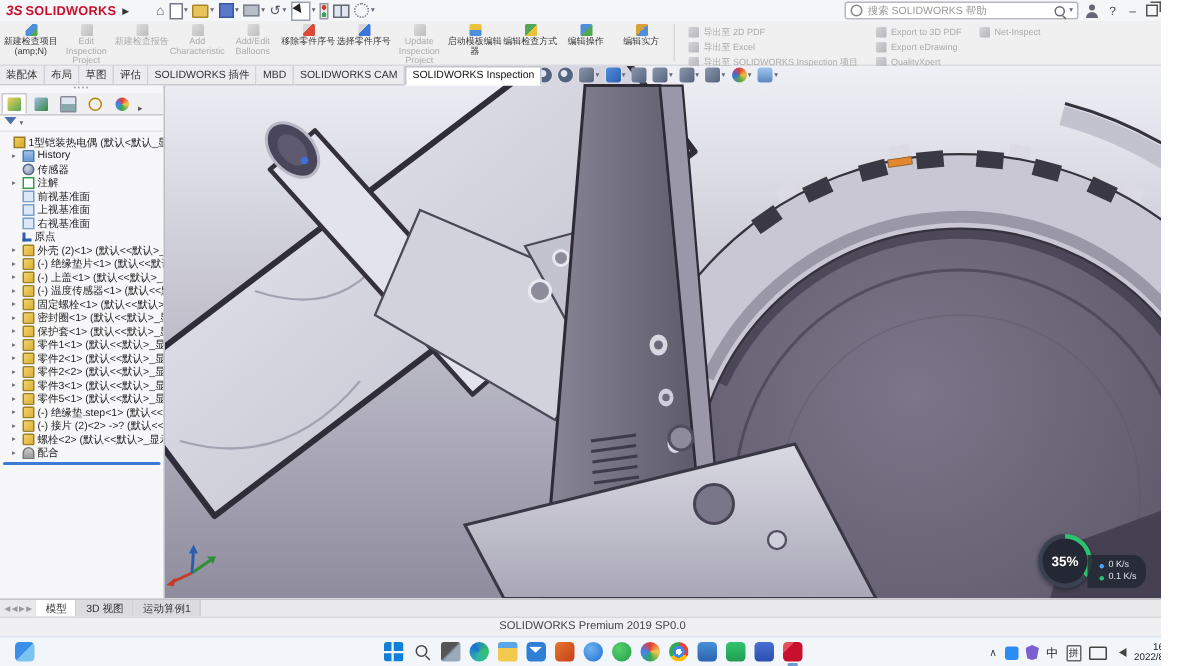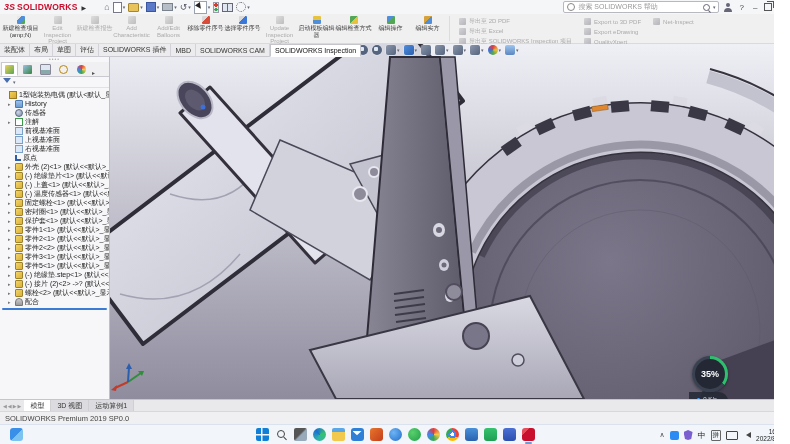--- a/index.html
+++ b/index.html
@@ -60,21 +60,21 @@
   .tab.active{background:#fff;color:#111;border:1px solid #c5c5cc;border-bottom:1px solid #fff;}
   
   .viewport{position:absolute;left:110px;top:44px;width:680px;height:355px;overflow:hidden;}
   .headsup{position:absolute;left:248px;top:1px;display:flex;align-items:center;gap:4px;z-index:5;}
   .huw{display:flex;align-items:center;gap:1px;}
   .hu{width:10px;height:10px;border-radius:2px;background:linear-gradient(135deg,#8b97ab,#55647e);box-shadow:0 0 0 .5px rgba(255,255,255,.4);}
   .hu-section-view-icon .hu{background:linear-gradient(135deg,#4f8edb,#2b5fae);}
   .hu-edit-appearance-icon .hu{background:conic-gradient(#e23b3b,#e8c23a,#53a653,#3f6fd8,#e23b3b);border-radius:50%;}
   .hu-view-settings-icon .hu{background:linear-gradient(#9fc6ef,#5b86c0);}
   .hu-zoom-fit-icon .hu,.hu-zoom-area-icon .hu{border-radius:50%;background:radial-gradient(circle at 40% 40%,#dfe7f2 0 2px,#55647e 2.5px);}
-  .netbadge{position:absolute;left:582px;top:312px;display:flex;align-items:flex-end;z-index:4;flex-direction:column;}
+  .netbadge{position:absolute;left:582px;top:312px;display:flex;align-items:flex-end;z-index:4;}
   .nb-circle{width:36px;height:36px;border-radius:50%;background:conic-gradient(#2ec06e 0 126deg,#3a4150 126deg 360deg);display:grid;place-items:center;box-shadow:0 1px 3px rgba(0,0,0,.4);}
   .nb-inner{width:30px;height:30px;border-radius:50%;background:#232834;display:grid;place-items:center;color:#fff;font-size:9px;font-weight:bold;}
   .nb-pill{margin-left:-3px;background:rgba(35,40,52,.85);border-radius:0 9px 9px 0;padding:3px 6px 3px 8px;color:#dfe3ea;font-size:6px;line-height:8px;}
   .nb-row{display:flex;align-items:center;gap:3px;white-space:nowrap;}
   .dot{width:3px;height:3px;border-radius:50%;}
   .dot-up{background:#4aa3ff;}
   .dot-dn{background:#2ec06e;}
   
   .lpanel{position:absolute;left:0;top:57px;width:110px;height:342px;background:#f7f7f9;border-right:1px solid #bfbfc6;z-index:6;overflow:hidden;box-sizing:border-box;}
   .grip{height:5px;text-align:center;font-size:5px;line-height:4px;color:#aaa;letter-spacing:1px;}
@@ -110,21 +110,21 @@
   .tp-design-library-icon{background:linear-gradient(#d9a648,#b07f28);}
   .tp-file-explorer-icon{background:linear-gradient(#f2d469,#d9a62c);}
   .tp-view-palette-icon{background:linear-gradient(#9ec1e8,#6b9bd2);}
   .tp-appearances-scenes-icon{background:conic-gradient(#e23b3b,#f2c94c,#35a853,#4285f4,#e23b3b);border-radius:50%;}
   .tp-custom-properties-icon{background:#fff;border:.5px solid #7a8ea0;}
   
   .btabs{position:absolute;left:0;top:399px;width:790px;height:12px;background:#e9e9ec;border-top:1px solid #c5c5cc;display:flex;align-items:stretch;font-size:7px;z-index:7;box-sizing:border-box;}
   .bnav{display:flex;align-items:center;gap:1px;padding:0 3px;color:#999;font-size:5px;}
   .btab{display:flex;align-items:center;padding:0 6px;border-right:1px solid #cfcfd4;color:#333;background:#dcdce0;}
   .btab.active{background:#fff;}
-  .status{position:absolute;left:0;top:411px;width:790px;height:13px;background:#f0f0f2;border-top:1px solid #d8d8dc;display:flex;align-items:center;font-size:7.5px;color:#444;padding:0 5px;box-sizing:border-box;z-index:7;}
+  .status{position:absolute;left:0;top:411px;width:790px;height:13px;background:#f0f0f2;border-top:1px solid #d8d8dc;display:flex;align-items:center;font-size:7.5px;color:#444;padding:0 5px;box-sizing:border-box;z-index:7;flex-direction:column;}
   .st-right{margin-left:auto;display:flex;align-items:center;gap:14px;}
   .st-units{display:flex;align-items:center;gap:2px;}
   .globe{width:8px;height:8px;border:1px solid #7a8ea0;border-radius:50%;background:linear-gradient(#7a8ea0,#7a8ea0) 0 50%/100% 1px no-repeat;}
   
   .taskbar{position:absolute;left:0;top:424px;width:790px;height:20px;background:#f2f6fb;border-top:1px solid #d9e2ee;z-index:8;box-sizing:border-box;}
   .widgets{position:absolute;left:10px;top:3px;width:13px;height:13px;border-radius:3px;background:linear-gradient(135deg,#3a8fe8 50%,#7cc3f2 50%);}
   .tb-center{position:absolute;left:0;right:0;top:3px;display:flex;justify-content:center;gap:6px;}
   .tbi{width:13px;height:13px;border-radius:3px;position:relative;flex:0 0 13px;}
   .tb-start-icon{background:#0f7fd8;background-image:linear-gradient(#f2f6fb,#f2f6fb),linear-gradient(#f2f6fb,#f2f6fb);background-size:1.5px 100%,100% 1.5px;background-position:center;background-repeat:no-repeat;border-radius:2px;}
   .tb-search-icon{background:none;}

